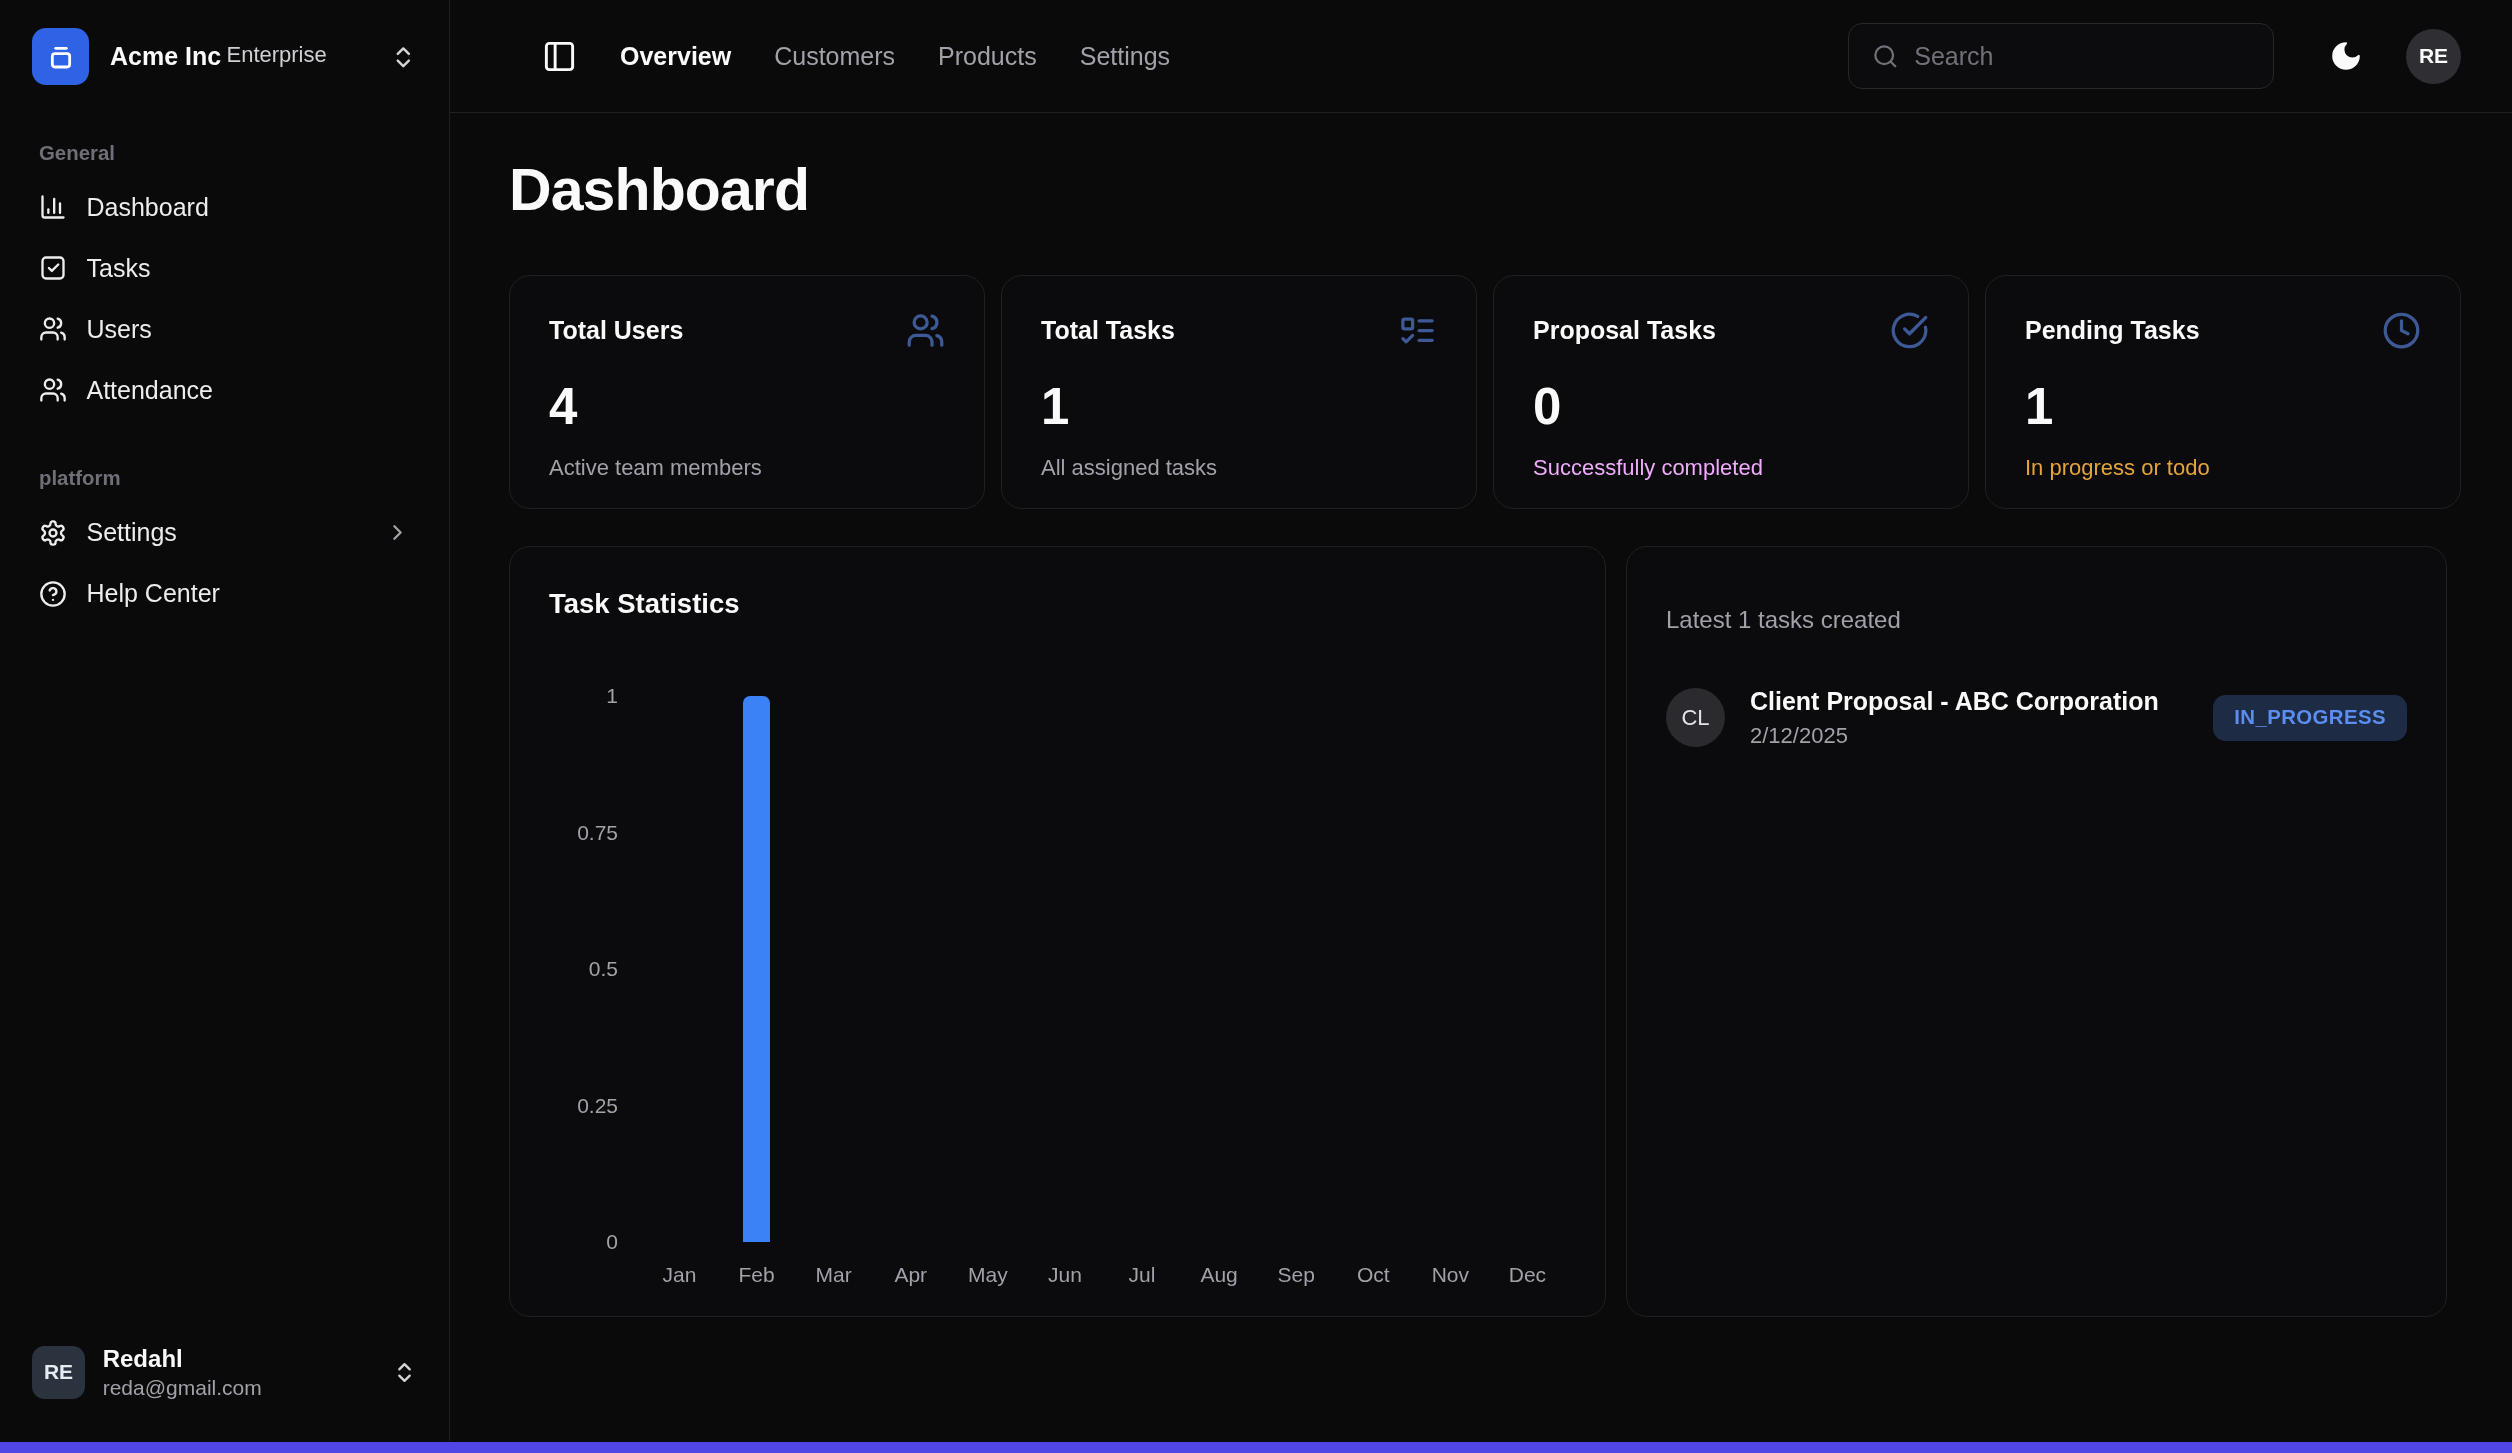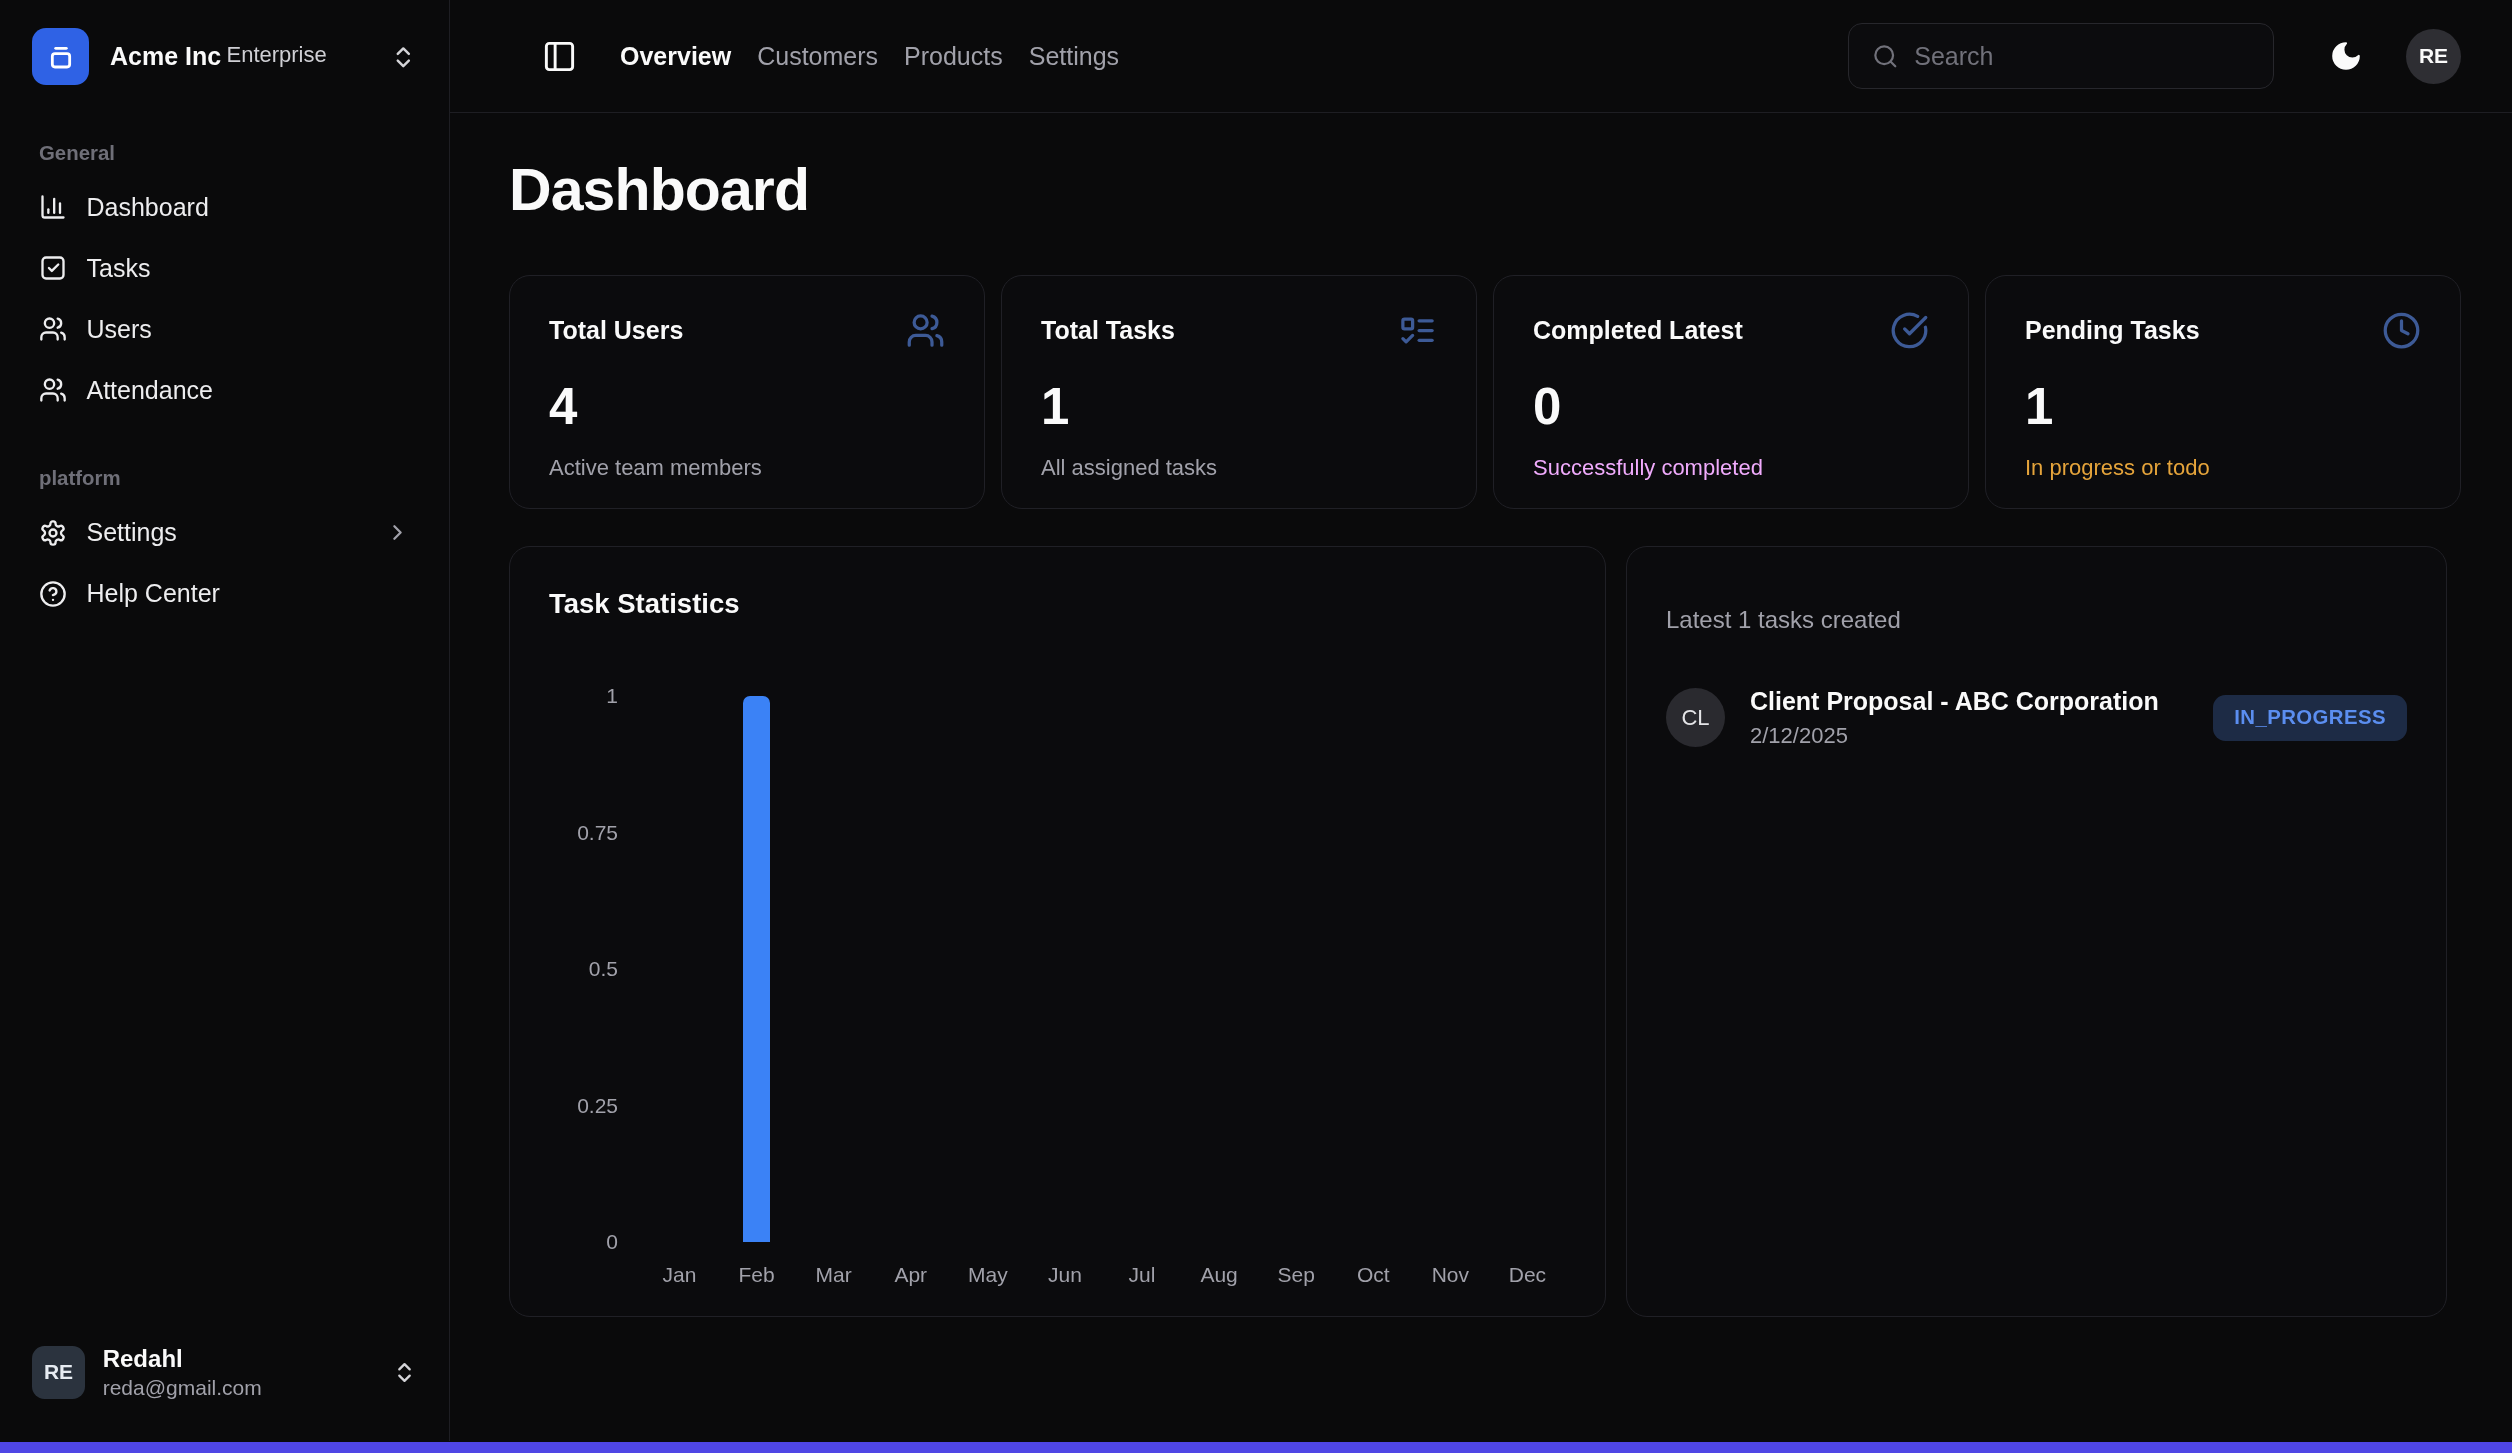--- a/index.html
+++ b/index.html
@@ -56,21 +56,21 @@
 
   
   .main { flex:1; display:flex; flex-direction:column; min-width:0; }
   .header {
     height:113px; flex:0 0 113px;
     border-bottom:1.8px solid #1e1e23;
     display:flex; align-items:center;
     padding:0 51px 0 92px; gap:43px;
   }
   .panel-toggle { background:none; border:none; cursor:pointer; display:flex; }
-  .top-nav { display:flex; align-items:center; gap:26px; }
+  .top-nav { display:flex; align-items:center; gap:43px; }
   .top-nav a { text-decoration:none; font-size:25px; color:#a1a1aa; cursor:pointer; }
   .top-nav a.active { color:#fafafa; font-weight:600; }
   .header-spacer { flex:1; }
   .search-box {
     width:426px; height:66px;
     border:1.8px solid #27272c; border-radius:14px;
     display:flex; align-items:center; gap:16px; padding:0 23px;
     background:#0c0c0e;
   }
   .search-box input {
@@ -339,21 +339,21 @@
                   <path d="M13 18h8"></path>
                 </svg>
             </span>
           </div>
           <div class="stat-value">1</div>
           <div class="stat-sub sub-gray">All assigned tasks</div>
         </div>
 
         <div class="stat-card">
           <div class="stat-head">
-            <span class="stat-title">Completed Latest</span>
+            <span class="stat-title">Proposal Tasks</span>
             <span class="icon">
               <svg width="39" height="39" viewBox="0 0 24 24" fill="none" stroke="#3d5a96" stroke-width="2" stroke-linecap="round" stroke-linejoin="round">
                   <path d="M21.801 10A10 10 0 1 1 17 3.335"></path>
                   <path d="m9 11 3 3L22 4"></path>
                 </svg>
             </span>
           </div>
           <div class="stat-value">0</div>
           <div class="stat-sub sub-green">Successfully completed</div>
         </div>

